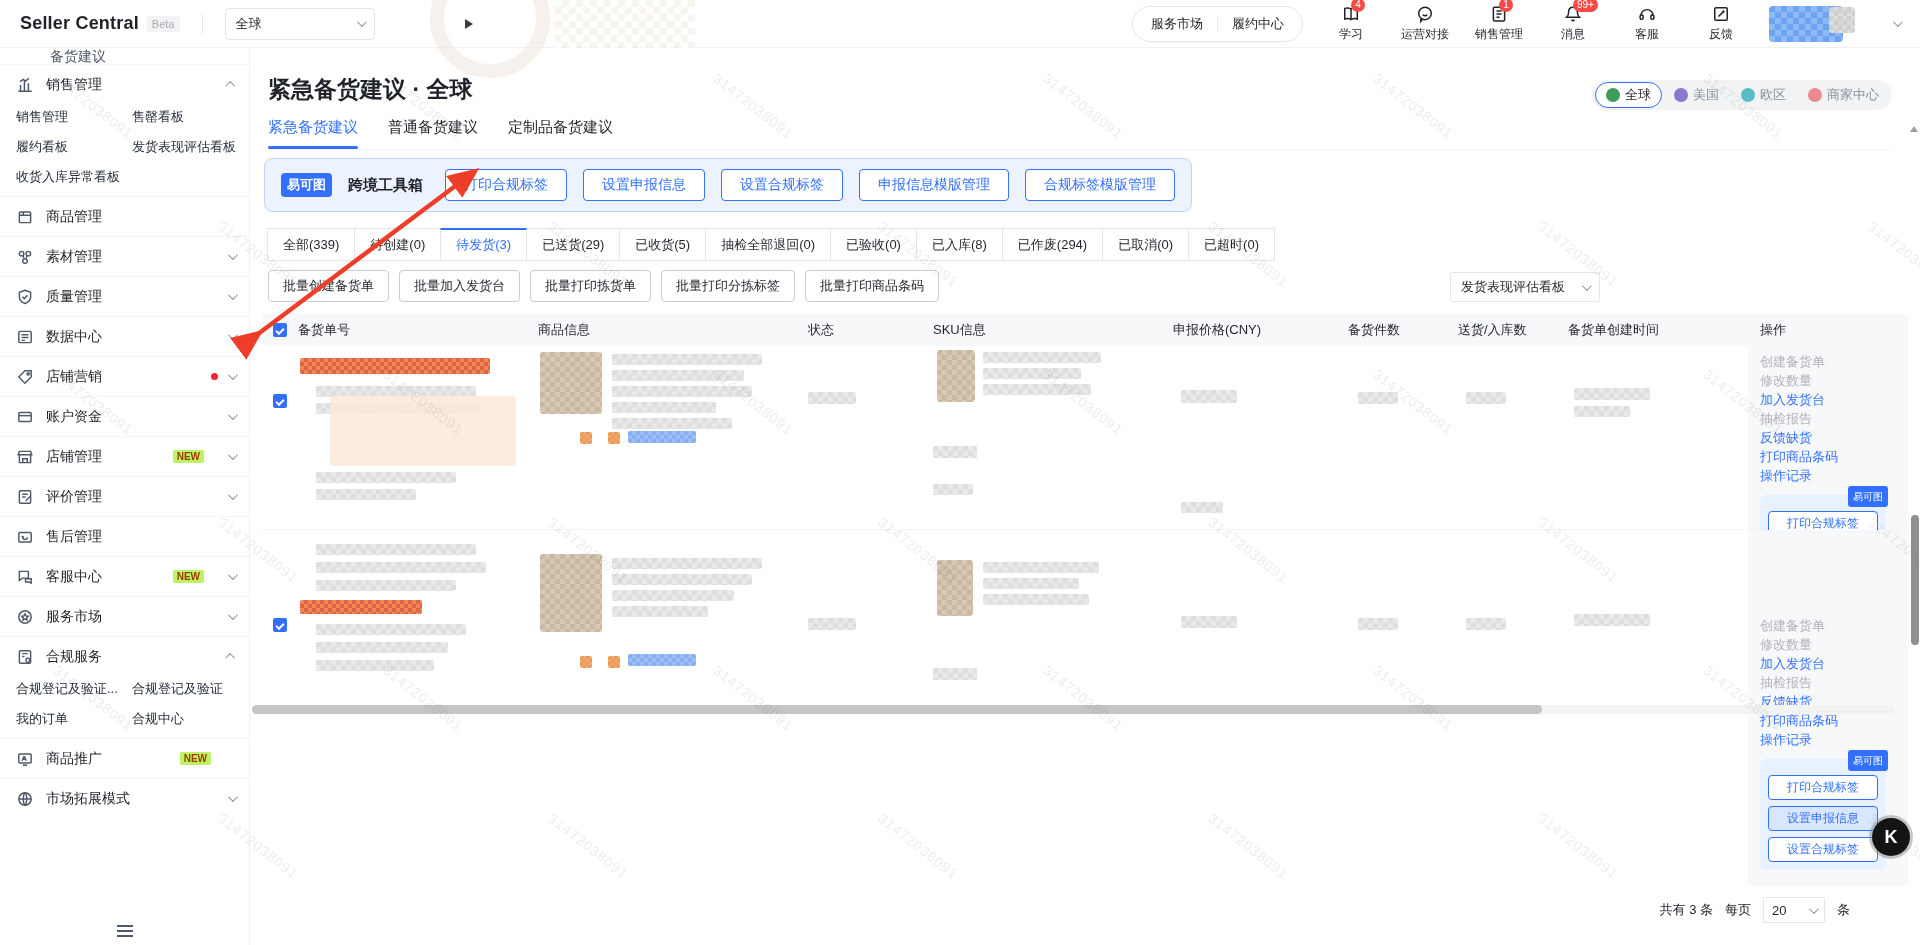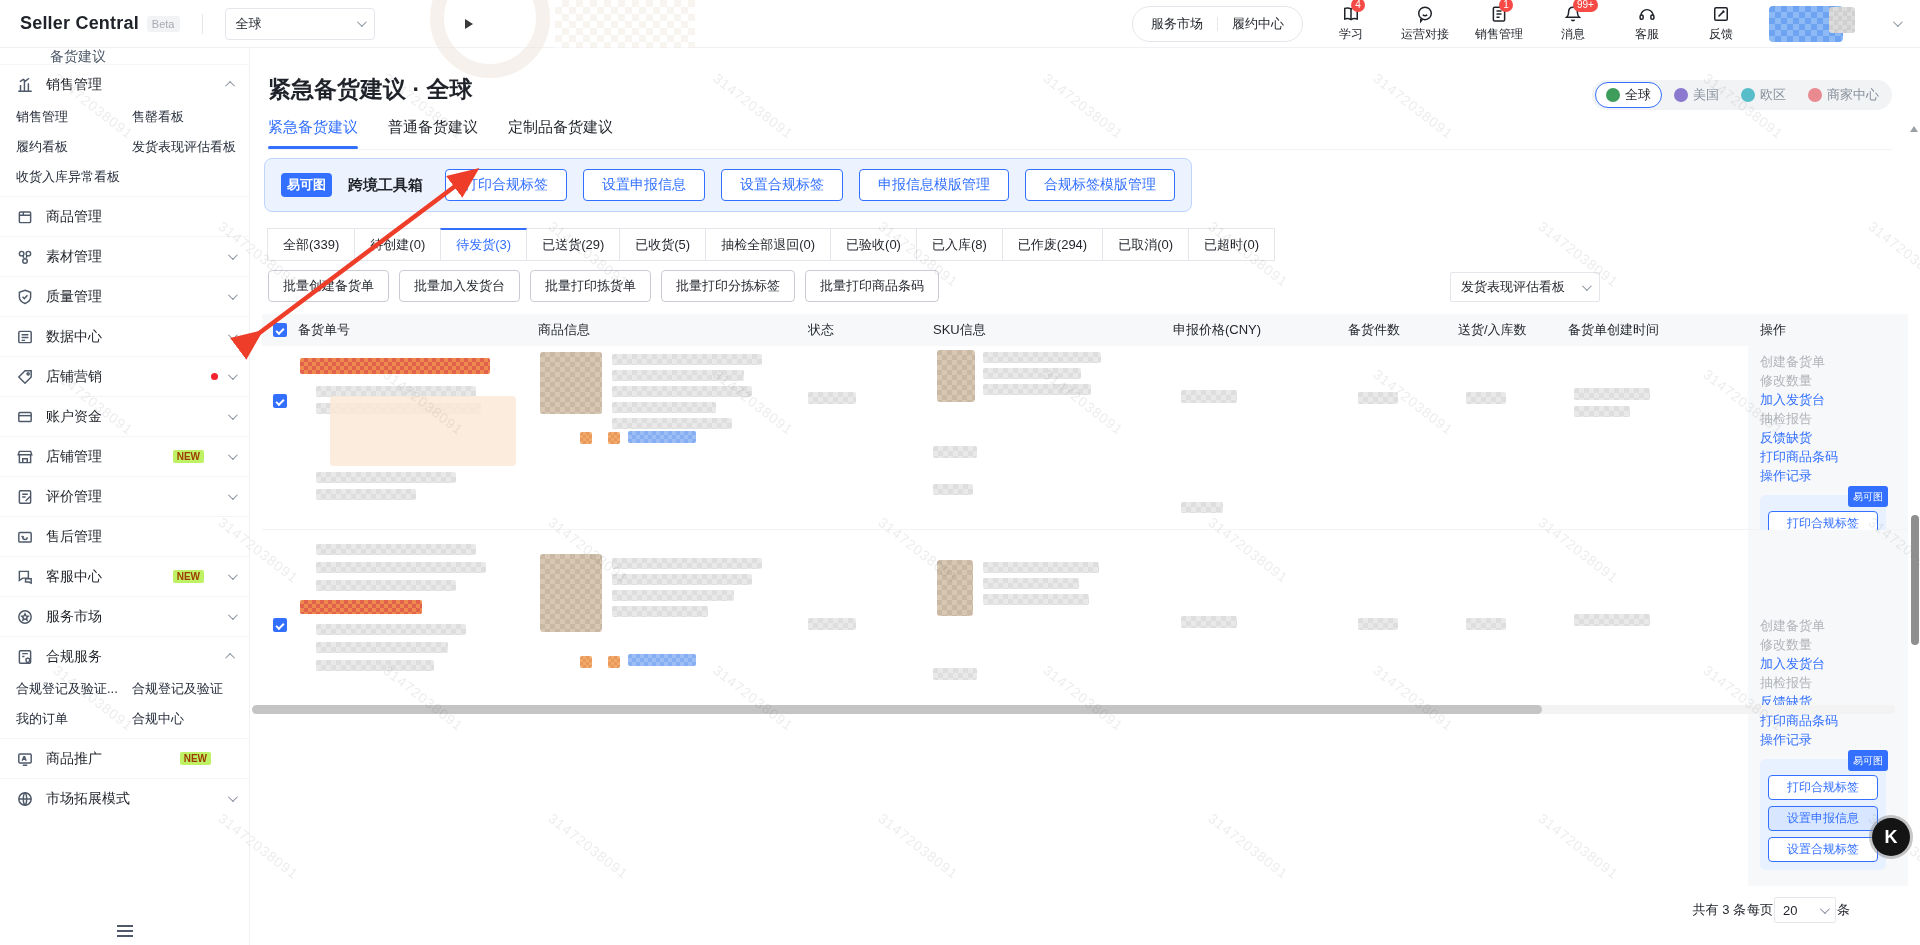--- a/index.html
+++ b/index.html
@@ -84,21 +84,21 @@
 .ops-td{background:#f7f8fa;}
 .ops-stack{position:absolute;left:12px;right:10px;font-size:13px;line-height:19px;}
 .ops-link{display:block;color:#3370ff;cursor:pointer;white-space:nowrap;}
 .ops-link.dis{color:#b0b3b8;cursor:default;}
 .ops-panel{margin-top:10px;background:#e8f1ff;border-radius:6px;padding:10px 8px 8px;position:relative;width:126px;}
 .ops-panel-badge{position:absolute;top:-9px;right:-2px;background:#3370ff;color:#fff;font-size:10px;padding:1px 5px;border-radius:3px;}
 .ops-btn{display:block;width:100%;margin:6px 0 0;background:#fff;border:1px solid #3370ff;color:#3370ff;font-size:12px;height:25px;border-radius:4px;cursor:pointer;white-space:nowrap;font-family:inherit;}
 .ops-btn.hl{background:#d9e6ff;}
 .hscroll{position:absolute;left:2px;top:657px;width:1643px;height:9px;background:#f3f3f3;border-radius:5px;}
 .hscroll .thumb{position:absolute;left:0;top:0;height:9px;width:1290px;background:#c4c4c4;border-radius:5px;cursor:pointer;}
-.foot{position:absolute;right:70px;bottom:22px;display:flex;align-items:center;gap:1px;font-size:13px;}
+.foot{position:absolute;right:70px;bottom:22px;display:flex;align-items:center;gap:12px;font-size:13px;}
 .psize{width:62px;height:26px;border:1px solid #e5e6eb;border-radius:2px;display:flex;align-items:center;justify-content:space-between;padding:0 8px;cursor:pointer;}
 
 #arrow-overlay{position:absolute;inset:0;z-index:40;pointer-events:none;}
 #watermarks{position:absolute;inset:0;z-index:30;pointer-events:none;overflow:hidden;}
 .wm{position:absolute;transform:rotate(38deg);font-size:14px;color:rgba(70,70,70,.10);letter-spacing:1px;white-space:nowrap;}
 .vscroll{position:absolute;right:1px;top:515px;width:8px;height:130px;background:#8f8f8f;border-radius:4px;z-index:45;cursor:pointer;}
 .vscroll-up{position:absolute;right:2px;top:126px;width:0;height:0;border-bottom:6px solid #9aa0a6;border-left:4px solid transparent;border-right:4px solid transparent;z-index:45;}
 .kbtn{position:absolute;left:1872px;top:818px;width:38px;height:38px;border-radius:50%;background:#141414;color:#fff;font-weight:700;font-size:18px;display:flex;align-items:center;justify-content:center;z-index:50;box-shadow:0 0 0 3px rgba(130,130,130,.45);cursor:pointer;}
 </style>
 </head>

